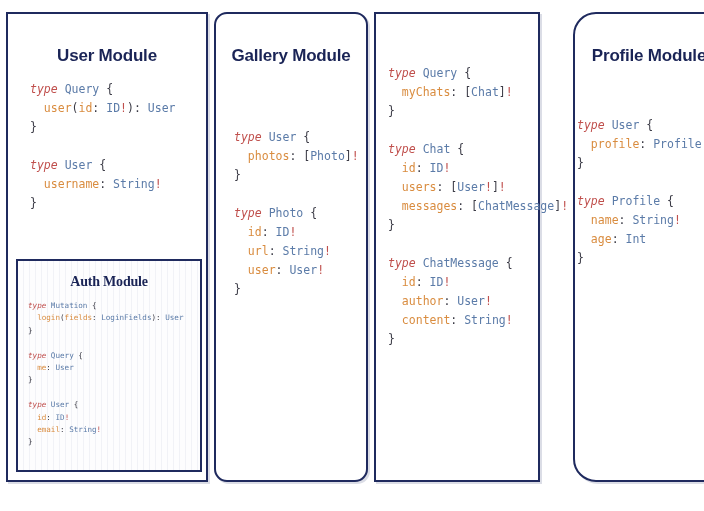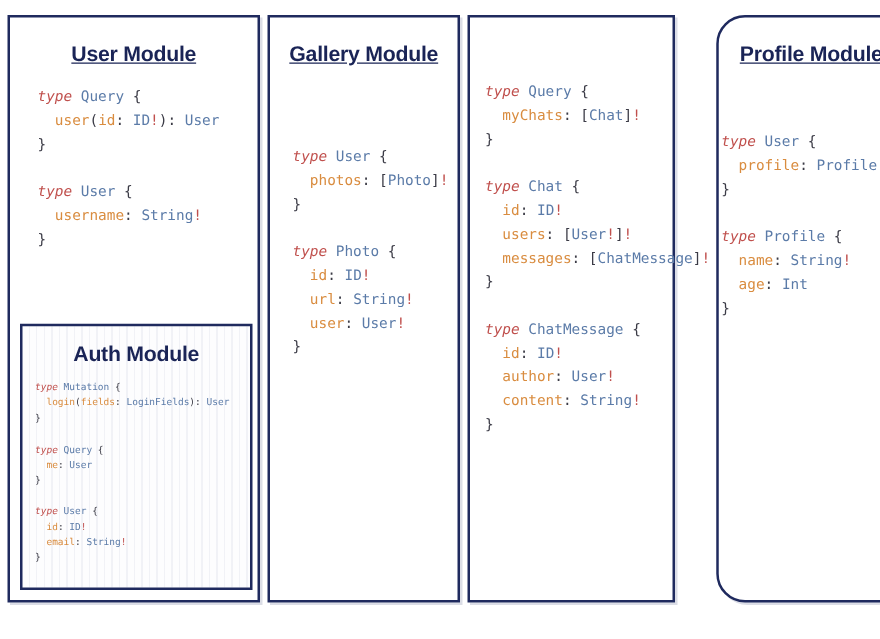--- a/index.html
+++ b/index.html
@@ -31,43 +31,42 @@
 
   .panel-title {
     text-align: center;
     font-weight: bold;
     color: #1a2456;
     letter-spacing: -0.2px;
   }
 
   .panel > .panel-title {
     font-size: 17px;
-    margin-top: 20px;
+    margin-top: 32px;
     margin-bottom: 0;
-    text-decoration: underline;
   }
 
   .code {
     font-family: "DejaVu Sans Mono", "Liberation Mono", monospace;
     font-size: 11.5px;
     line-height: 19px;
     color: #3b3b46;
     white-space: pre;
   }
 
   
   .t-kw   { color: #c0504d; font-style: italic; }              
   .t-type { color: #5b7ba8; }              
   .t-field{ color: #d98c3f; }              
   .t-bang { color: #c0504d; }              
   .t-punc { color: #3b3b46; }              
 
   
   #panel-user    { left: 6px;   top: 12px; width: 202px; height: 470px; }
-  #panel-gallery { left: 214px; top: 12px; width: 154px; height: 470px; }
+  #panel-gallery { left: 214px; top: 12px; width: 154px; height: 470px; border-radius: 13px; }
   #panel-chat    { left: 374px; top: 12px; width: 166px; height: 470px; }
   #panel-profile { left: 573px; top: 12px; width: 152px; height: 470px; border-radius: 23px; }
 
   #panel-user .code    { margin: 14px 0 0 22px; }
   #panel-gallery .code { margin: 62px 0 0 18px; }
   #panel-chat .code    { margin: 50px 0 0 12px; }
   #panel-profile .code { margin: 50px 0 0 2px; }
 
   
   #panel-auth {
@@ -82,22 +81,23 @@
         to right,
         rgba(0,0,0,0) 0px,
         rgba(0,0,0,0) 5px,
         rgba(120,130,170,0.09) 5px,
         rgba(120,130,170,0.09) 6px
       ),
       #fdfdfe;
     border: 2px solid #1f2a5e;
   }
   #panel-auth .panel-title {
-    font-size: 17px;
+    font-size: 14px;
     margin-top: 13px;
+    font-family: Liberation Serif, serif;
   }
   #panel-auth .code {
     font-size: 7.6px;
     line-height: 12.4px;
     margin: 10px 0 0 10px;
   }
 </style>
 </head>
 <body>
 

